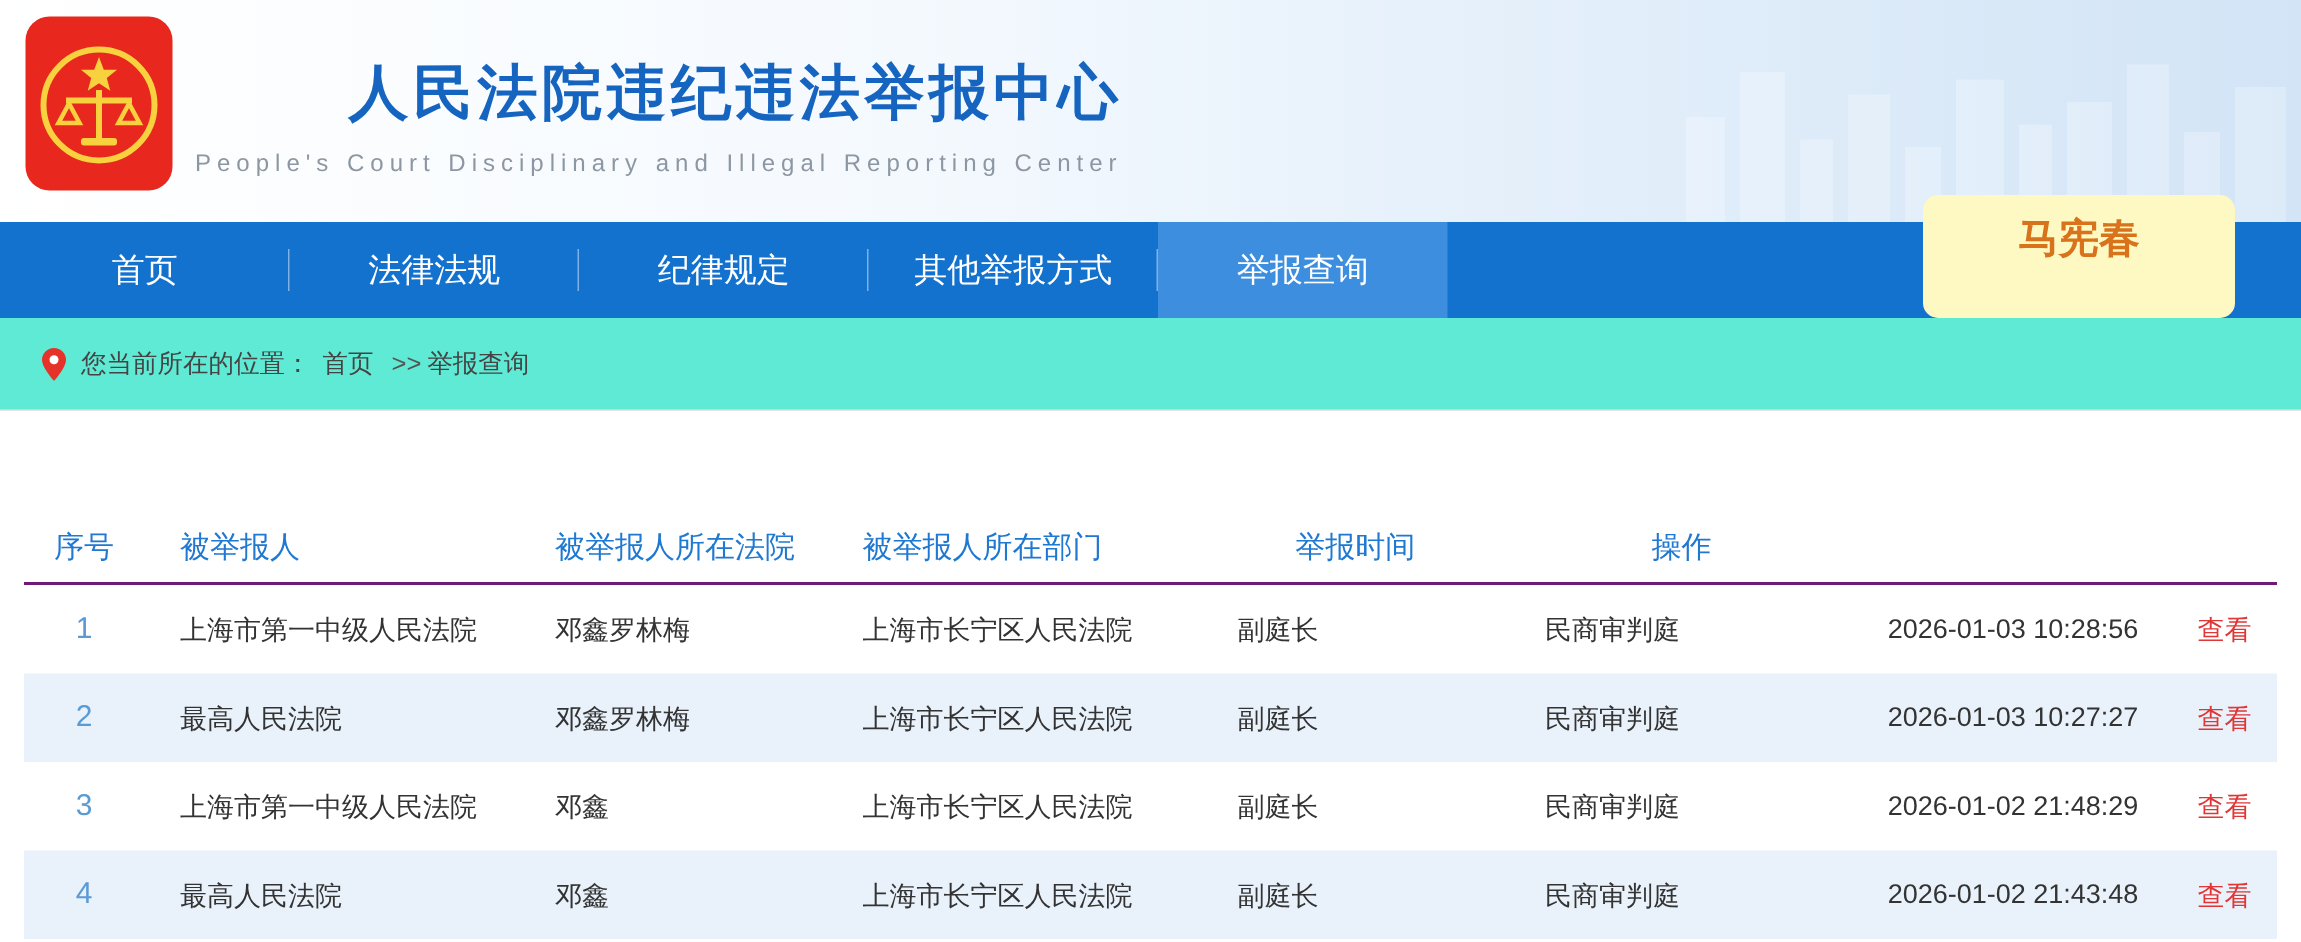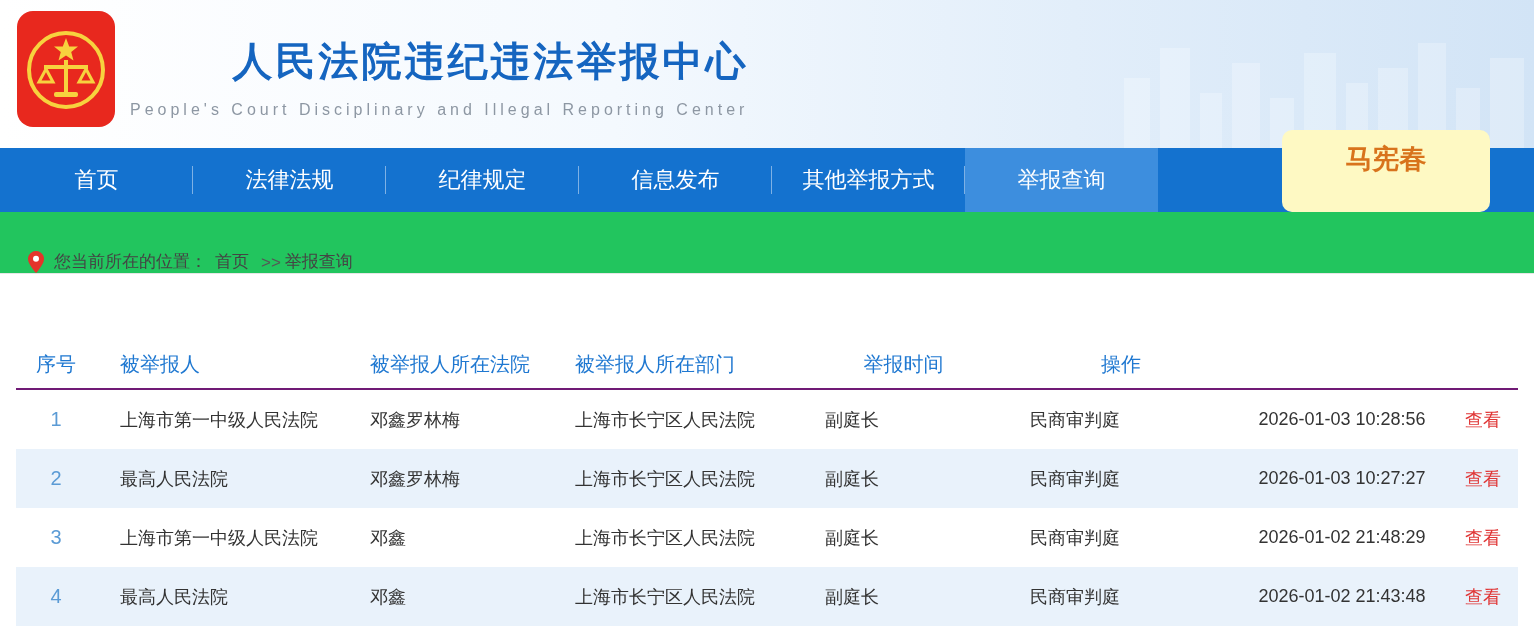--- a/index.html
+++ b/index.html
@@ -39,22 +39,22 @@
   .nav-item.active { background: #3d8ede; }
   .user-btn {
     position: absolute; right: 44px; top: -18px; width: 208px; height: 82px;
     background: #fef9c3; border-radius: 10px; border: none; cursor: pointer;
     color: #d8731c; font-size: 27px; font-weight: bold;
     font-family: inherit; padding-bottom: 24px;
   }
 
   
   .breadcrumb-bar {
-    height: 62px; background: #22c55e; border-bottom: 1px solid #e6e6e6;
-    display: flex; align-items: flex-end; padding-left: 28px;
+    height: 62px; background: #5eead4; border-bottom: 1px solid #e6e6e6;
+    display: flex; align-items: center; padding-left: 28px;
     font-size: 17px; color: #444;
   }
   .pin-icon { width: 16px; height: 22px; margin-right: 10px; }
   .crumb { margin-right: 8px; }
   .crumb-home { cursor: pointer; }
   .crumb-sep { margin: 0 4px; color: #555; }
 
   
   .table-wrap { margin: 66px 16px 0 16px; }
   .t-row {
@@ -105,21 +105,20 @@
   <div class="title-wrap">
     <div class="site-title">人民法院违纪违法举报中心</div>
     <div class="site-subtitle">People's Court Disciplinary and Illegal Reporting Center</div>
   </div>
 </div>
 
 <div class="main-nav">
   <div class="nav-item">首页</div>
   <div class="nav-item">法律法规</div>
   <div class="nav-item">纪律规定</div>
-  <div class="nav-item">信息发布</div>
   <div class="nav-item">其他举报方式</div>
   <div class="nav-item active">举报查询</div>
   <button class="user-btn">马宪春</button>
 </div>
 
 <div class="breadcrumb-bar">
   <svg class="pin-icon" viewBox="0 0 16 22">
     <path d="M8 0 C3.6 0 0 3.5 0 7.9 C0 13.3 8 22 8 22 C8 22 16 13.3 16 7.9 C16 3.5 12.4 0 8 0 Z" fill="#e5332a"></path>
     <circle cx="8" cy="7.8" r="3" fill="#ffffff"></circle>
   </svg>

